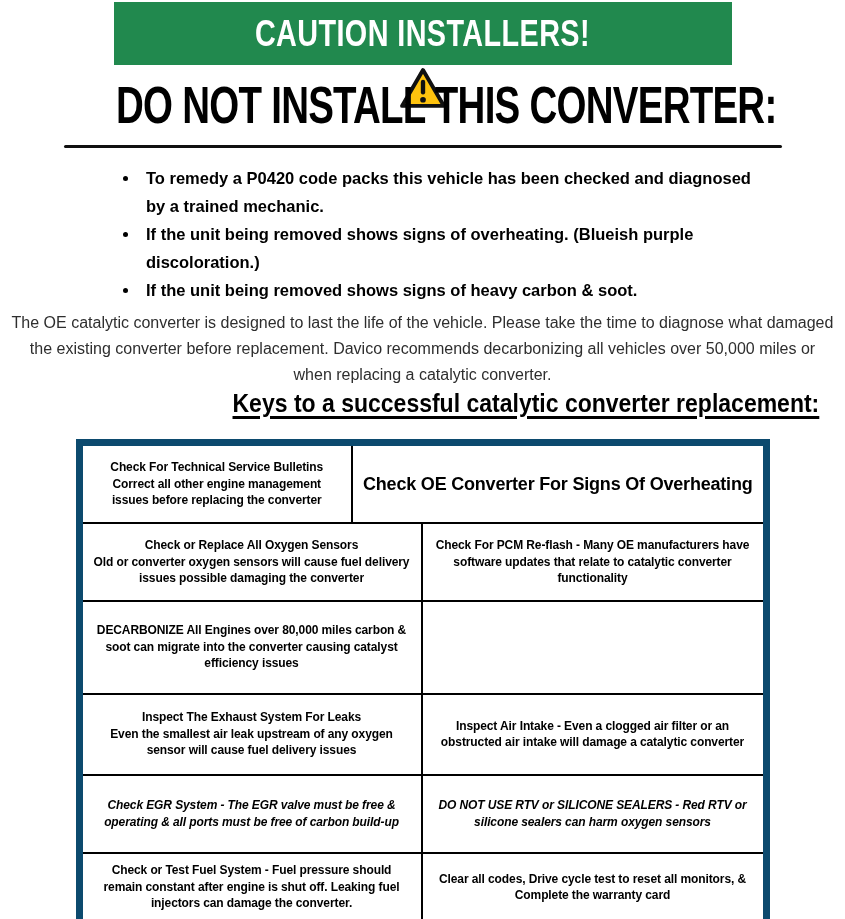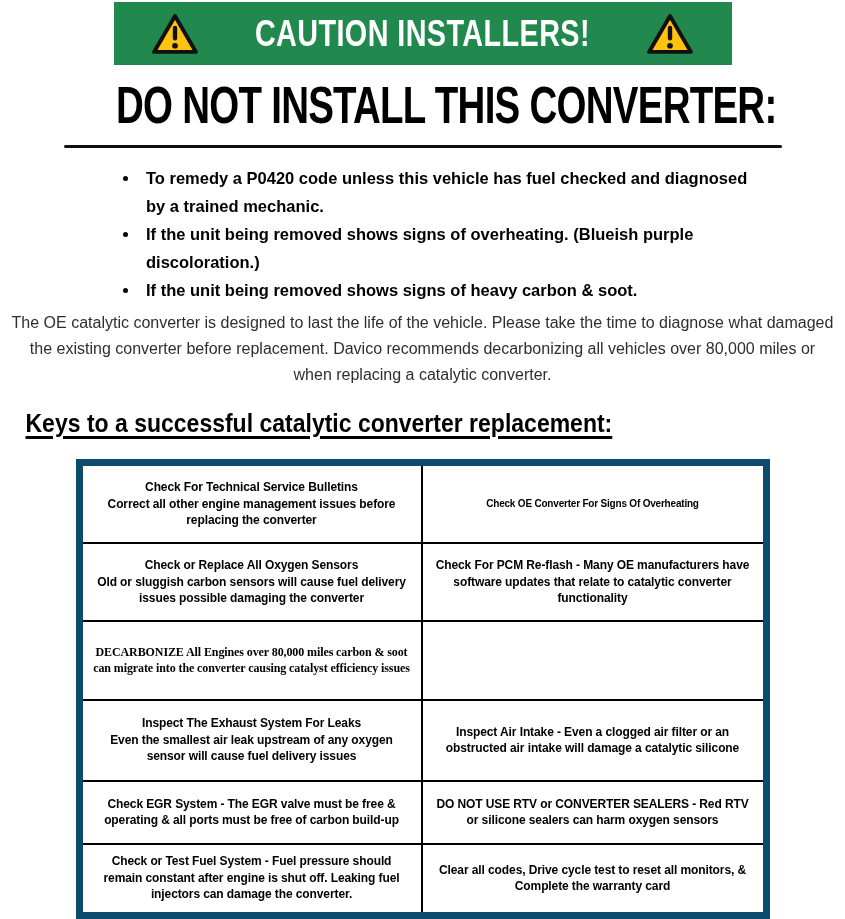--- a/index.html
+++ b/index.html
@@ -4,21 +4,21 @@
 <style>
   html,body{margin:0;padding:0;}
   body{
     width:845px;height:919px;background:#ffffff;
     font-family:"Liberation Sans", sans-serif;color:#000;
     overflow:hidden;
   }
   
   .banner{
     width:618px;height:63px;margin:2px auto 0;
-    display:flex;align-items:center;justify-content:center;gap:14px;
+    display:flex;align-items:center;justify-content:center;gap:14px;flex-direction:column;
   }
   .banner-text{
     color:#ffffff;font-weight:bold;font-size:36px;line-height:1;
     display:inline-block;transform:scaleX(0.8);white-space:nowrap;
     letter-spacing:0.5px;
   }
   .warn-svg{width:48px;height:44px;display:block;}
   
   .h1-wrap{text-align:center;margin-top:13px;height:54px;}
   .h1-inner{
@@ -33,49 +33,49 @@
     width:615px;margin:16px auto 0 118px;padding:0 0 0 22px;
     font-weight:bold;font-size:16.5px;line-height:28px;
   }
   .bullets li{margin:0;padding-left:6px;}
   
   .para{
     width:824px;margin:6px auto 0;text-align:center;
     font-size:16px;line-height:26px;color:#2e2e2e;font-weight:400;
   }
   
-  .keys-wrap{text-align:left;margin-top:20px;height:32px;}
+  .keys-wrap{text-align:right;margin-top:0;height:32px;}
   .keys-inner{
     display:inline-block;font-weight:bold;font-size:25px;line-height:30px;
     transform:scaleX(0.92);white-space:nowrap;
     text-decoration:underline;text-underline-offset:4px;text-decoration-thickness:2.5px;
   }
   
   .ctable{
     width:694px;margin:19px auto 0;border:7px solid #0c4a6e;box-sizing:border-box;
     background:#fff;
   }
   .trow{display:flex;border-bottom:2.5px solid #000;box-sizing:border-box;}
   .trow:last-child{border-bottom:none;}
   .trow:nth-child(1){height:78px;}
   .trow:nth-child(2){height:77.5px;}
-  .trow:nth-child(3){height:79px;font-family:Liberation Serif, serif;}
+  .trow:nth-child(3){height:93px;}
   .trow:nth-child(4){height:81px;}
-  .trow:nth-child(5){height:63px;}
+  .trow:nth-child(5){height:78px;font-style:italic;}
   .trow:nth-child(6){height:67px;justify-content:center;}
   .tcell{
     display:flex;align-items:center;justify-content:center;
     text-align:center;box-sizing:border-box;
     padding:4px 10px;white-space:pre-line;
     font-weight:bold;font-size:12px;line-height:16.5px;
     letter-spacing:-0.1px;
   }
   .tcell.left{width:340px;border-right:2.5px solid #000;}
   .tcell.right{flex:1;}
-  .tcell.big{font-size:10px;white-space:nowrap;letter-spacing:-0.2px;}
+  .tcell.big{font-size:18px;white-space:nowrap;letter-spacing:-0.2px;}
 </style>
 </head>
 <body>
 
 <div class="banner" style="background-color: rgb(33, 137, 78);">
   <span>
     <svg class="warn-svg" viewBox="0 0 110 100" aria-hidden="true">
       <polygon points="55,9 103,91 7,91" stroke-width="9" stroke-linejoin="round" stroke="#111111" style="fill: rgb(255, 195, 14);"></polygon>
       <rect x="50" y="31" width="10" height="34" rx="5" fill="#111111"></rect>
       <circle cx="55" cy="77" r="6.5" fill="#111111"></circle>
@@ -91,51 +91,51 @@
   </span>
 </div>
 
 <div class="h1-wrap">
   <span class="h1-inner">DO NOT INSTALL THIS CONVERTER:</span>
 </div>
 
 <div class="divider"></div>
 
 <ul class="bullets">
-  <li>To remedy a P0420 code unless this vehicle has fuel checked and diagnosed by a trained mechanic.</li>
+  <li>To remedy a P0420 code packs this vehicle has been checked and diagnosed by a trained mechanic.</li>
   <li>If the unit being removed shows signs of overheating. (Blueish purple discoloration.)</li>
   <li>If the unit being removed shows signs of heavy carbon &amp; soot.</li>
 </ul>
 
-<p class="para">The OE catalytic converter is designed to last the life of the vehicle. Please take the time to diagnose what damaged the existing converter before replacement. Davico recommends decarbonizing all vehicles over 80,000 miles or when replacing a catalytic converter.</p>
+<p class="para">The OE catalytic converter is designed to last the life of the vehicle. Please take the time to diagnose what damaged the existing converter before replacement. Davico recommends decarbonizing all vehicles over 50,000 miles or when replacing a catalytic converter.</p>
 
 <div class="keys-wrap">
   <span class="keys-inner">Keys to a successful catalytic converter replacement:</span>
 </div>
 
 <div class="ctable">
   <div class="trow">
     <div class="tcell left">Check For Technical Service Bulletins
 Correct all other engine management issues before replacing the converter</div>
     <div class="tcell right big">Check OE Converter For Signs Of Overheating</div>
   </div>
   <div class="trow">
     <div class="tcell left">Check or Replace All Oxygen Sensors
-Old or sluggish carbon sensors will cause fuel delivery issues possible damaging the converter</div>
+Old or converter oxygen sensors will cause fuel delivery issues possible damaging the converter</div>
     <div class="tcell right">Check For PCM Re-flash - Many OE manufacturers have software updates that relate to catalytic converter functionality</div>
   </div>
   <div class="trow">
     <div class="tcell left">DECARBONIZE All Engines over 80,000 miles carbon &amp; soot can migrate into the converter causing catalyst efficiency issues</div>
   </div>
   <div class="trow">
     <div class="tcell left">Inspect The Exhaust System For Leaks
 Even the smallest air leak upstream of any oxygen sensor will cause fuel delivery issues</div>
-    <div class="tcell right">Inspect Air Intake - Even a clogged air filter or an obstructed air intake will damage a catalytic silicone</div>
+    <div class="tcell right">Inspect Air Intake - Even a clogged air filter or an obstructed air intake will damage a catalytic converter</div>
   </div>
   <div class="trow">
     <div class="tcell left">Check EGR System - The EGR valve must be free &amp; operating &amp; all ports must be free of carbon build-up</div>
-    <div class="tcell right">DO NOT USE RTV or CONVERTER SEALERS - Red RTV or silicone sealers can harm oxygen sensors</div>
+    <div class="tcell right">DO NOT USE RTV or SILICONE SEALERS - Red RTV or silicone sealers can harm oxygen sensors</div>
   </div>
   <div class="trow">
     <div class="tcell left">Check or Test Fuel System - Fuel pressure should remain constant after engine is shut off.  Leaking fuel injectors can damage the converter.</div>
     <div class="tcell right">Clear all codes,  Drive cycle test to reset all monitors, &amp; Complete the warranty card</div>
   </div>
 </div>
 
 </body></html>

